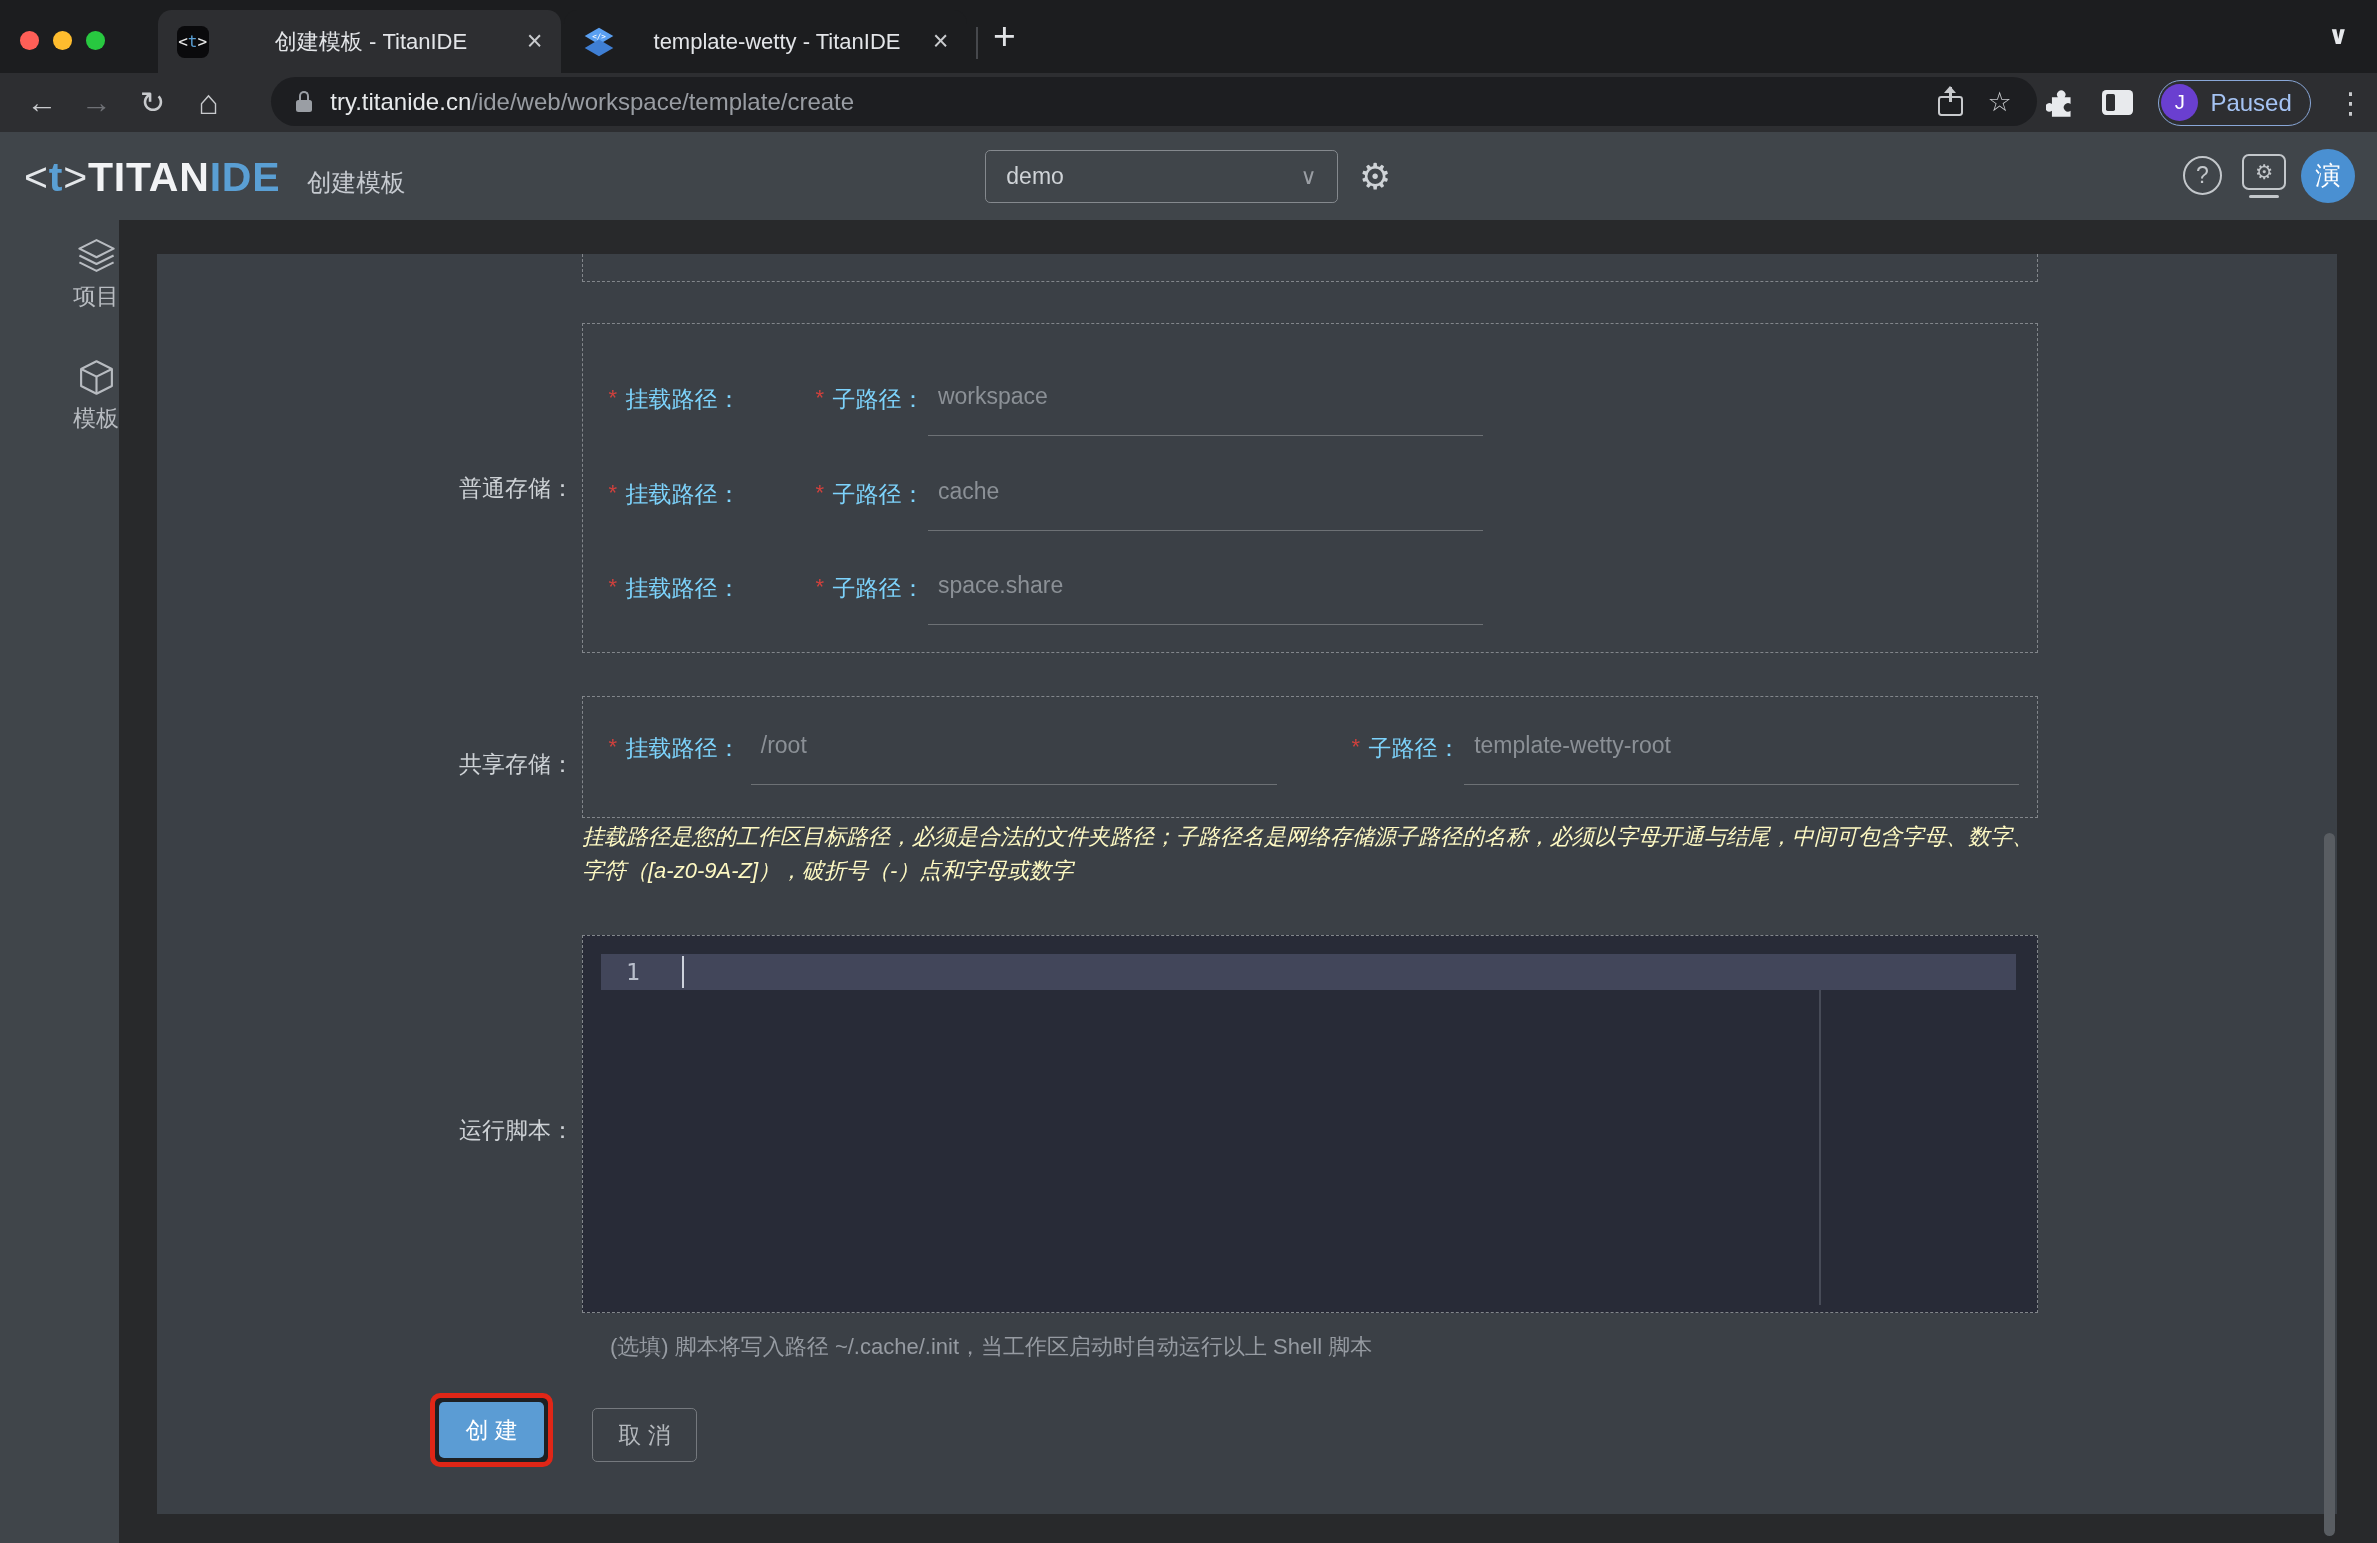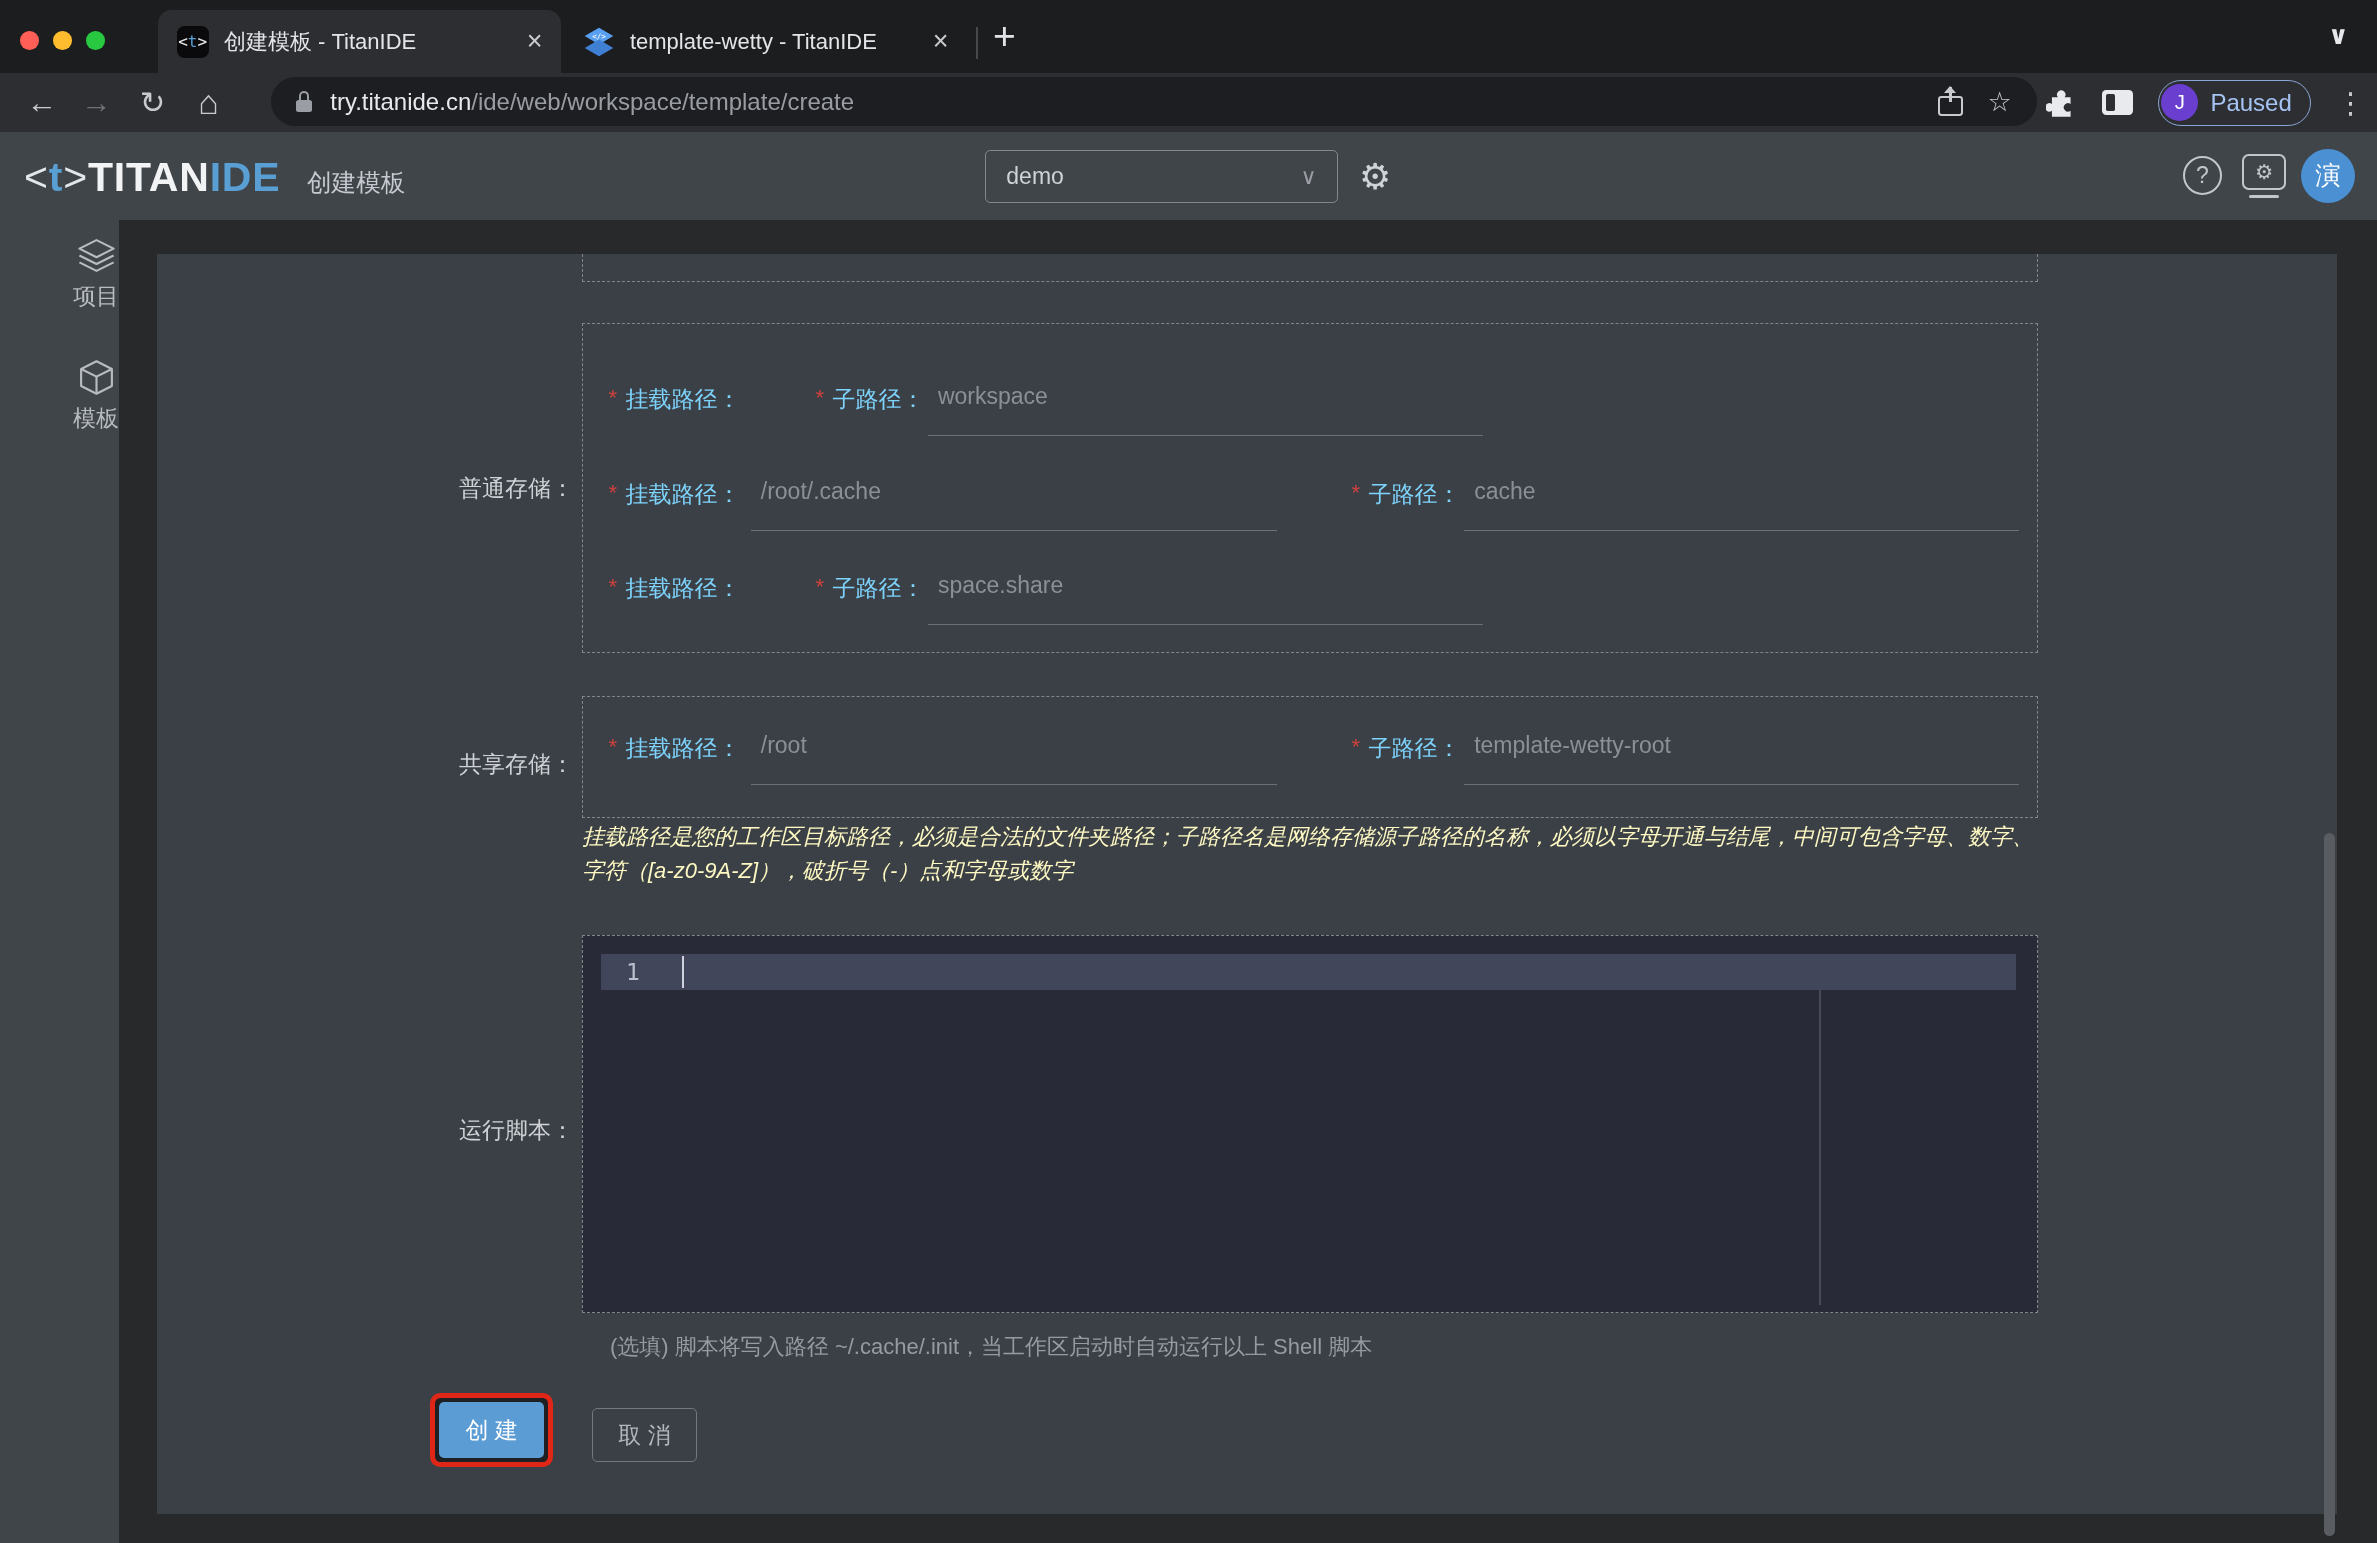--- a/index.html
+++ b/index.html
@@ -17,21 +17,21 @@
   .light.red { background:#ff5f57; } .light.yellow { background:#febc2e; } .light.green { background:#28c840; }
   .tab { position:absolute; top:10.2px; height:63px; display:flex; align-items:center;
          padding:0 18.6px; border-radius:13.6px 13.6px 0 0; }
   .tab.active { left:158px; width:403px; background:#2d2e31; }
   .tab.inactive { left:564px; width:403px; background:#1c1d1f; }
   .fav1 { width:32px; height:32px; background:#0a0a0c; border-radius:7.6px; color:#e8e8e8;
           font-size:16px; display:flex; align-items:center; justify-content:center;
           font-family:"DejaVu Sans Mono",monospace; flex:0 0 auto; }
   .fav1 .t { color:#5a9fd4; }
   .fav2 { width:32px; height:32px; flex:0 0 auto; }
-  .tab-title { flex:1 1 auto; margin-left:15.3px; font-size:22px; color:#e3e5e8; white-space:nowrap; overflow:hidden; }
+  .tab-title { flex:1 1 auto; margin-left:15.3px; font-size:22px; color:#e3e5e8; white-space:nowrap; overflow:hidden;text-align:center; }
   .tab-close { margin-left:8.5px; font-size:27px; color:#c9cbce; line-height:1; }
   .tab-divider { position:absolute; left:976px; top:27px; width:1.7px; height:32px; background:#46484c; }
   .newtab { position:absolute; left:993px; top:13.6px; font-size:39px; font-weight:300; color:#e0e2e5; }
   .tab-overflow { position:absolute; left:2328px; top:20.3px; font-size:25.4px; font-weight:bold; color:#e6e8eb; }
   
   .toolbar { position:absolute; left:0; top:73px; width:2377px; height:59px; background:#2d2e31; }
   .navbtn { position:absolute; top:0; height:59px; width:47px; display:flex; align-items:center; justify-content:center;
             font-size:30.5px; color:#c8cacd; }
   .navbtn.dim { color:#6f7176; }
   .omnibox { position:absolute; left:271px; top:4.2px; width:1766px; height:49px; border-radius:25.4px;
@@ -227,21 +227,20 @@
       <div class="frow" style="top:58px">
         <span class="req">*</span>
         <span class="flabel">挂载路径：</span>
         <span class="req second">*</span>
         <span class="flabel">子路径：</span>
         <div class="uin sub">workspace</div>
       </div>
       <div class="frow" style="top:153px">
         <span class="req">*</span>
         <span class="flabel">挂载路径：</span>
-        <div class="uin mount">/root/.cache</div>
         <span class="req second">*</span>
         <span class="flabel">子路径：</span>
         <div class="uin sub">cache</div>
       </div>
       <div class="frow" style="top:247px">
         <span class="req">*</span>
         <span class="flabel">挂载路径：</span>
         <span class="req second">*</span>
         <span class="flabel">子路径：</span>
         <div class="uin sub">space.share</div>

